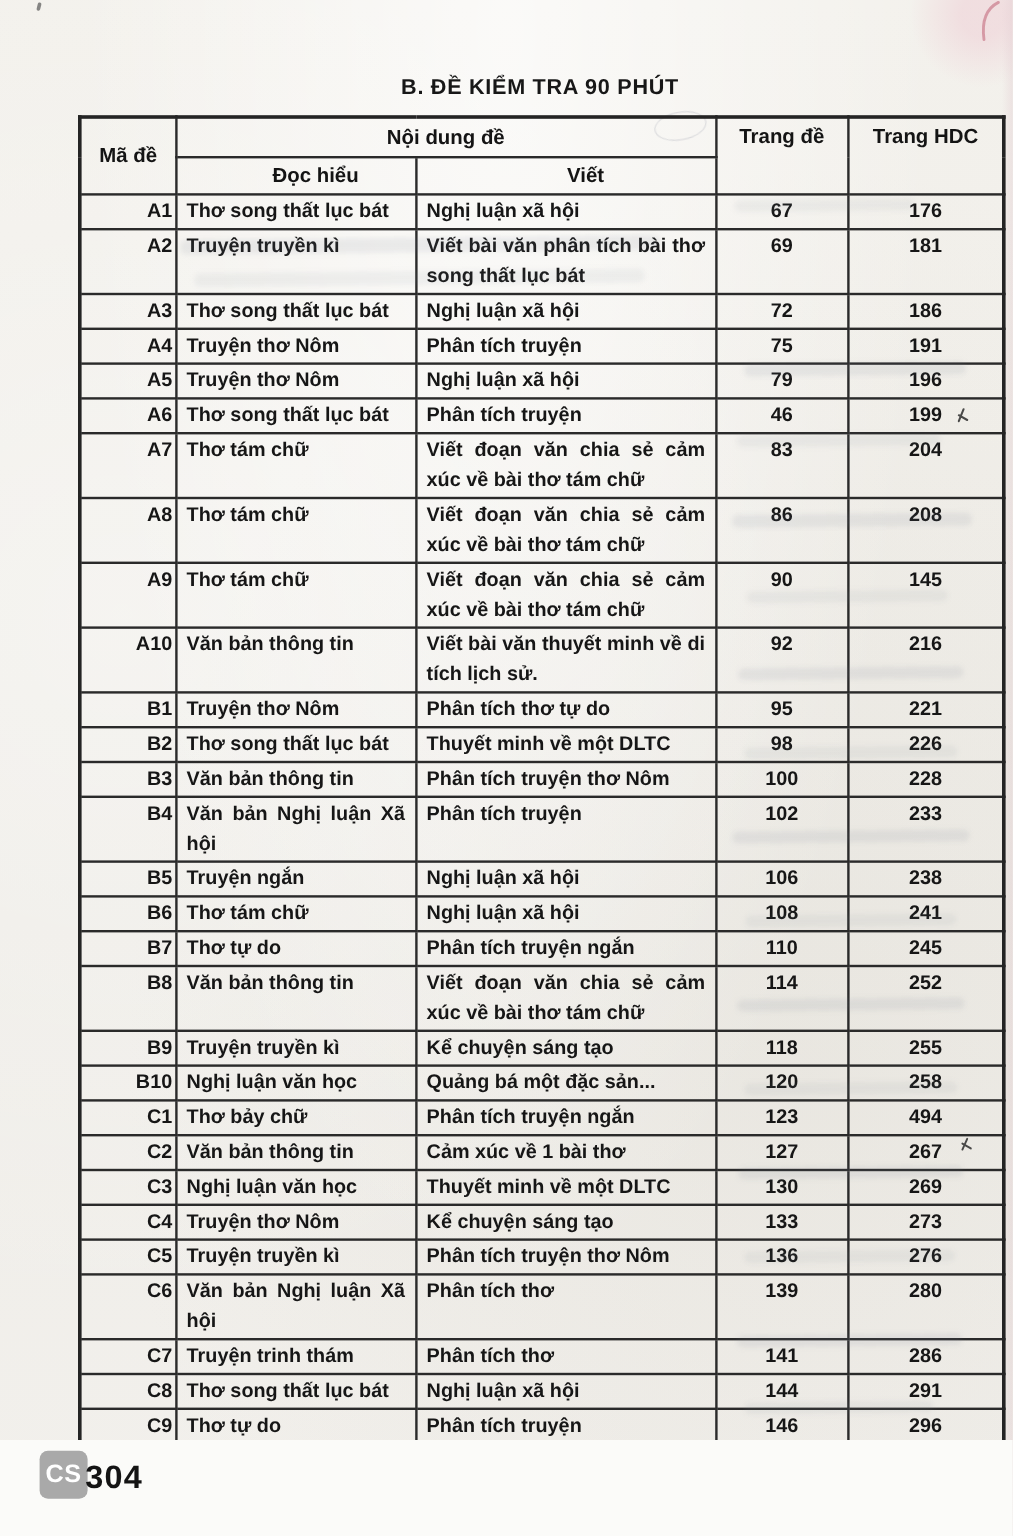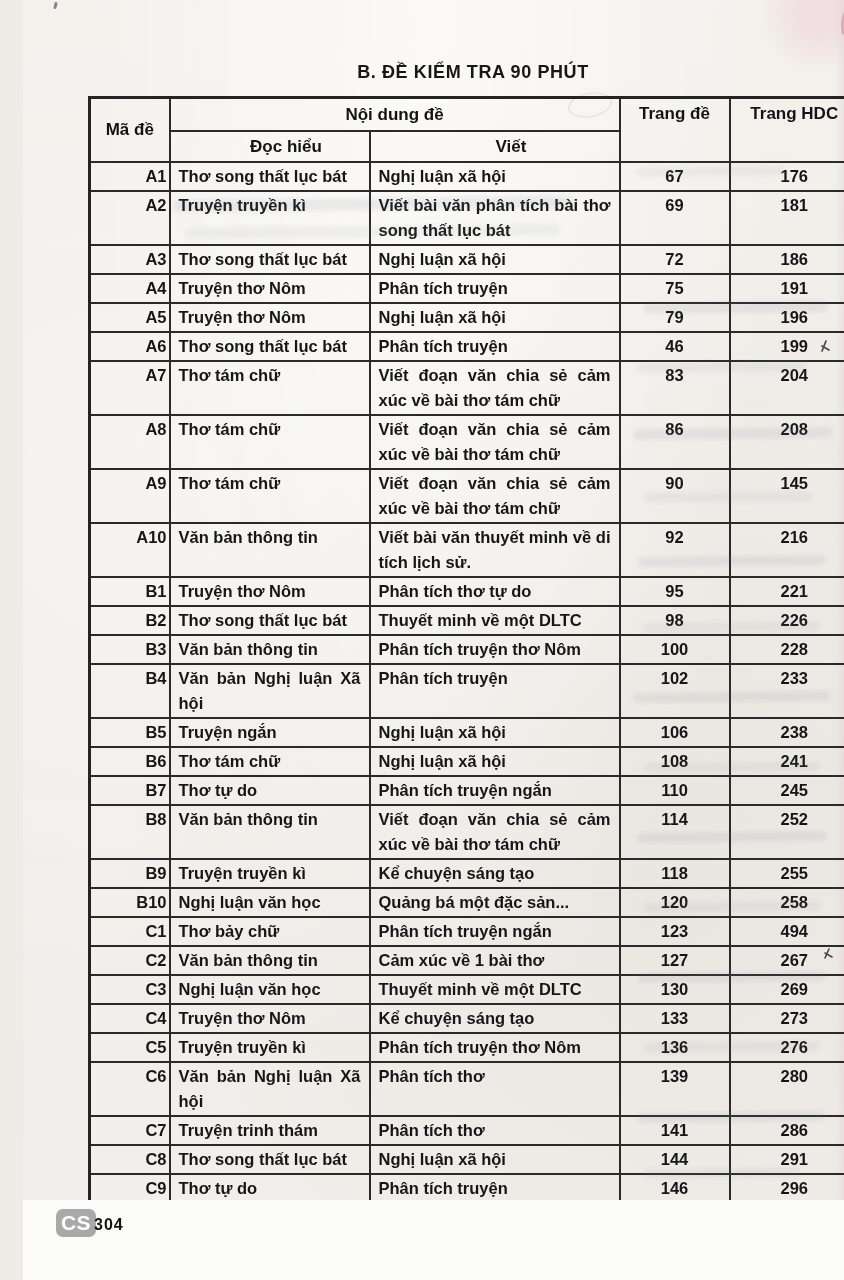--- a/index.html
+++ b/index.html
@@ -9,21 +9,20 @@
     background:#eeece7;
   }
   .page{
     position:absolute;inset:0;
     background:
       radial-gradient(circle at 97% 1%, rgba(236,187,201,.35) 0 18px, rgba(236,187,201,0) 60px),
       radial-gradient(ellipse at 50% 2%, rgba(255,255,255,.65), rgba(255,255,255,0) 60%),
       radial-gradient(ellipse at 12% 40%, rgba(255,255,255,.35), rgba(255,255,255,0) 55%),
       radial-gradient(ellipse at 80% 70%, rgba(214,210,200,.25), rgba(214,210,200,0) 60%),
       linear-gradient(180deg,#f3f1ec 0%,#efede8 60%,#f2f0ec 100%);
-    margin-left: 23px;
   }
   .bottom-strip{
     position:absolute;left:0;top:1200px;width:844px;height:80px;
     background:#fbfbf9;
   }
   .doc-title{
     position:absolute;left:65px;top:62px;width:770px;
     text-align:center;font-size:18px;font-weight:700;letter-spacing:.6px;
     color:#171717;
   }
@@ -59,28 +58,28 @@
   }
   .apostrophe{
     position:absolute;left:31px;top:2px;width:3px;height:7px;
     background:#4a4a4a;border-radius:2px;transform:rotate(14deg);opacity:.65;
   }
   .pen-red{position:absolute;left:810px;top:0;pointer-events:none;}
   .pen-tick-1{position:absolute;left:795px;top:339px;pointer-events:none;}
   .pen-tick-2{position:absolute;left:799px;top:947px;pointer-events:none;}
   
   .cs-logo{
-    position:absolute;left:33px;top:1209px;width:40px;height:28px;
+    position:absolute;left:33px;top:1209px;width:40px;height:40px;
     background:#a9a9a9;border-radius:7px;color:#fff;
     font-size:21px;font-weight:700;display:flex;align-items:center;justify-content:center;
     letter-spacing:.5px;
   }
   .page-number{
     position:absolute;left:71px;top:1216px;
-    font-size:16px;font-weight:700;color:#141414;letter-spacing:1px;z-index:3;
+    font-size:27px;font-weight:700;color:#141414;letter-spacing:1px;z-index:3;
   }
   .watermark{
     position:absolute;left:80px;top:1213px;
     font-size:25px;font-weight:400;color:#b4b4b4;letter-spacing:.3px;z-index:2;
   }
   .right-shade{
     position:absolute;right:0;top:0;width:9px;height:1280px;
     background:linear-gradient(90deg,rgba(220,205,208,0),rgba(224,198,205,.35));
     pointer-events:none;
   }

